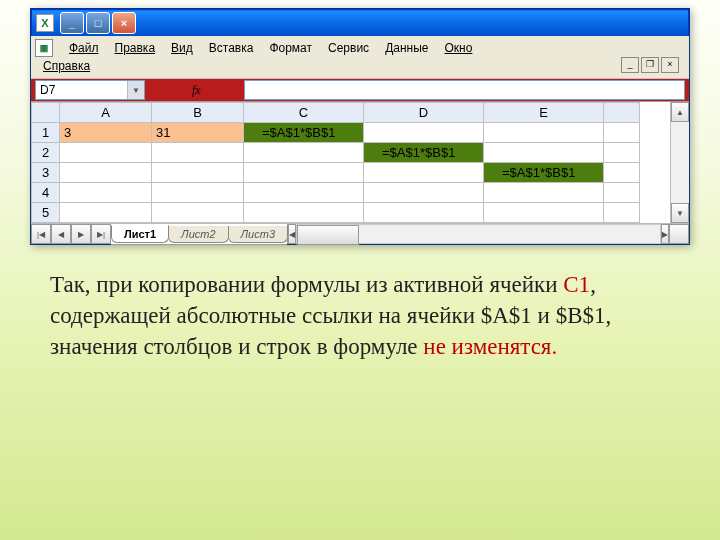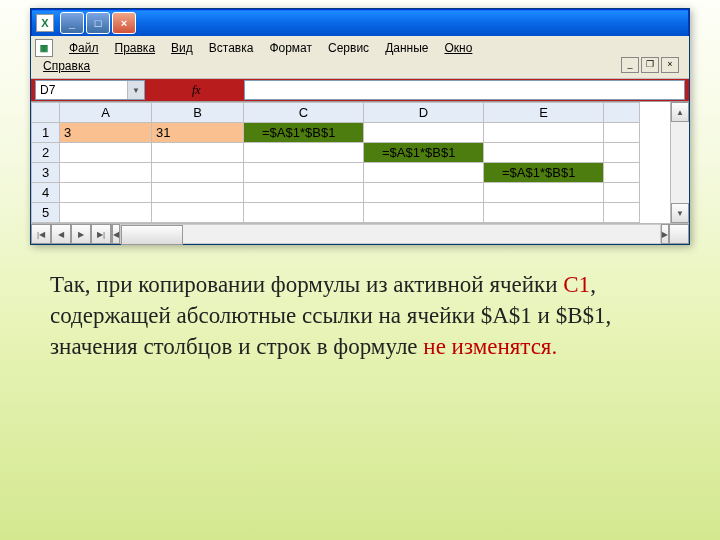--- a/index.html
+++ b/index.html
@@ -389,20 +389,25 @@
       </div>
     </div>
 
     <div class="bottombar">
       <div class="navbtns">
         <div class="navbtn">|◀</div>
         <div class="navbtn">◀</div>
         <div class="navbtn">▶</div>
         <div class="navbtn">▶|</div>
       </div>
+      <div class="tabs">
+        <div class="tab active">Лист1</div>
+        <div class="tab">Лист2</div>
+        <div class="tab">Лист3</div>
+      </div>
       <div class="hscroll">
         <div class="scrollbtn">◀</div>
         <div class="scrolltrack">
             <div class="thumb"></div>
           </div>
         <div class="scrollbtn">▶</div>
       </div>
       <div class="scrollbtn" style="width:18px"></div>
     </div>
   </div>

